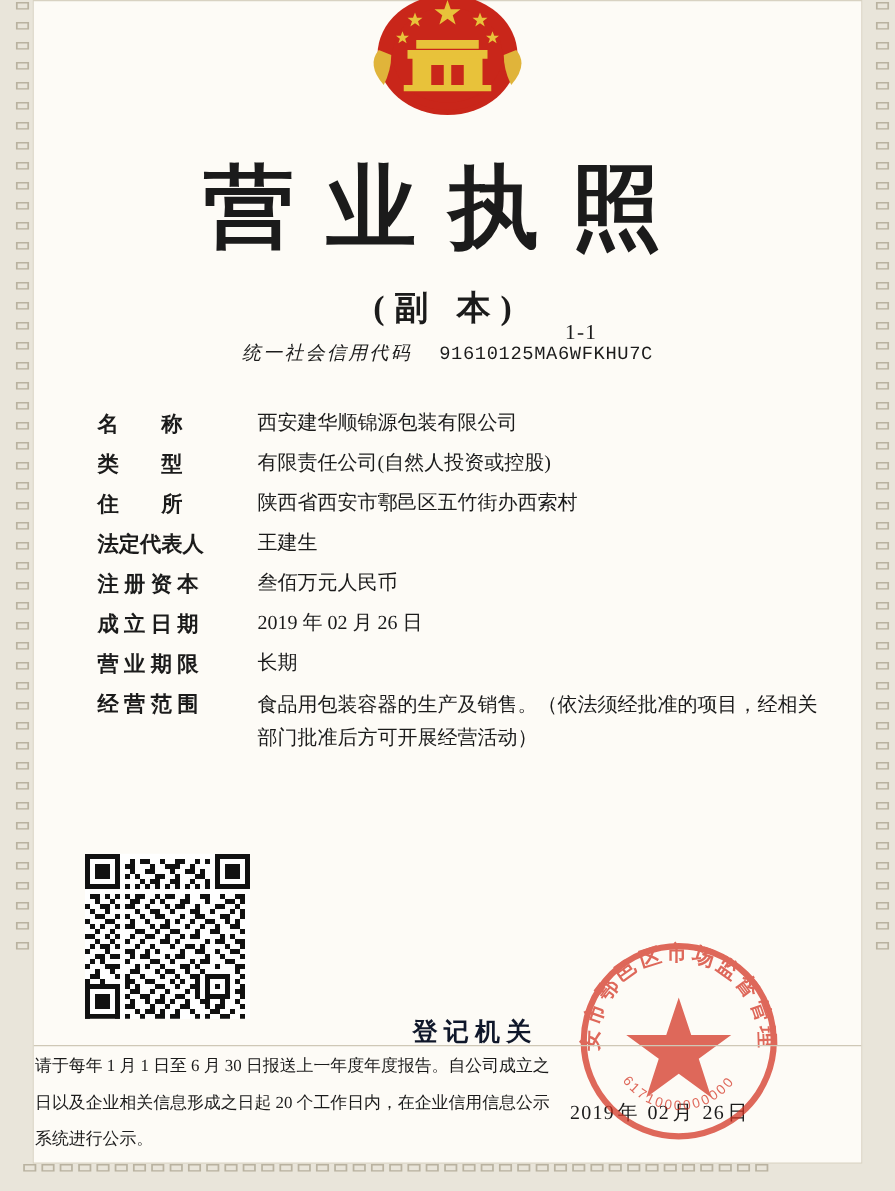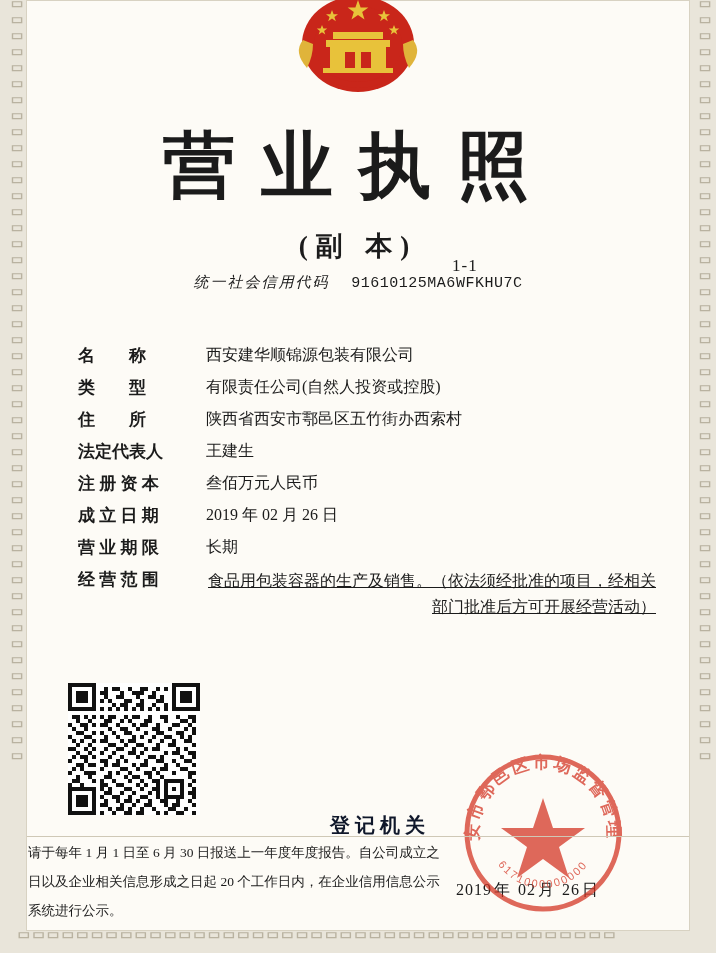--- a/index.html
+++ b/index.html
@@ -137,23 +137,22 @@
     font-family: "Liberation Mono", monospace;
     letter-spacing: 0.5px;
     margin-left: 18px;
     font-size: 15px;
   }
 
   
   .fields {
     position: absolute;
     left: 78px;
-    top: 344px;
+    top: 328px;
     width: 586px;
-    text-align: right;
   }
   .field {
     display: flex;
     align-items: flex-start;
     margin-bottom: 9px;
   }
   .field-label {
     width: 128px;
     flex: 0 0 128px;
     font-size: 17px;
@@ -164,21 +163,20 @@
     justify-content: space-between;
   }
   .field-value {
     font-size: 16px;
     color: #1b1b1b;
     line-height: 22px;
     max-width: 450px;
   }
   .field-value.wrap {
     line-height: 26px;
-    text-decoration: underline;
   }
 
   
   .qr {
     position: absolute;
     left: 68px;
     top: 683px;
     width: 132px;
     height: 132px;
     background: #ffffff;

